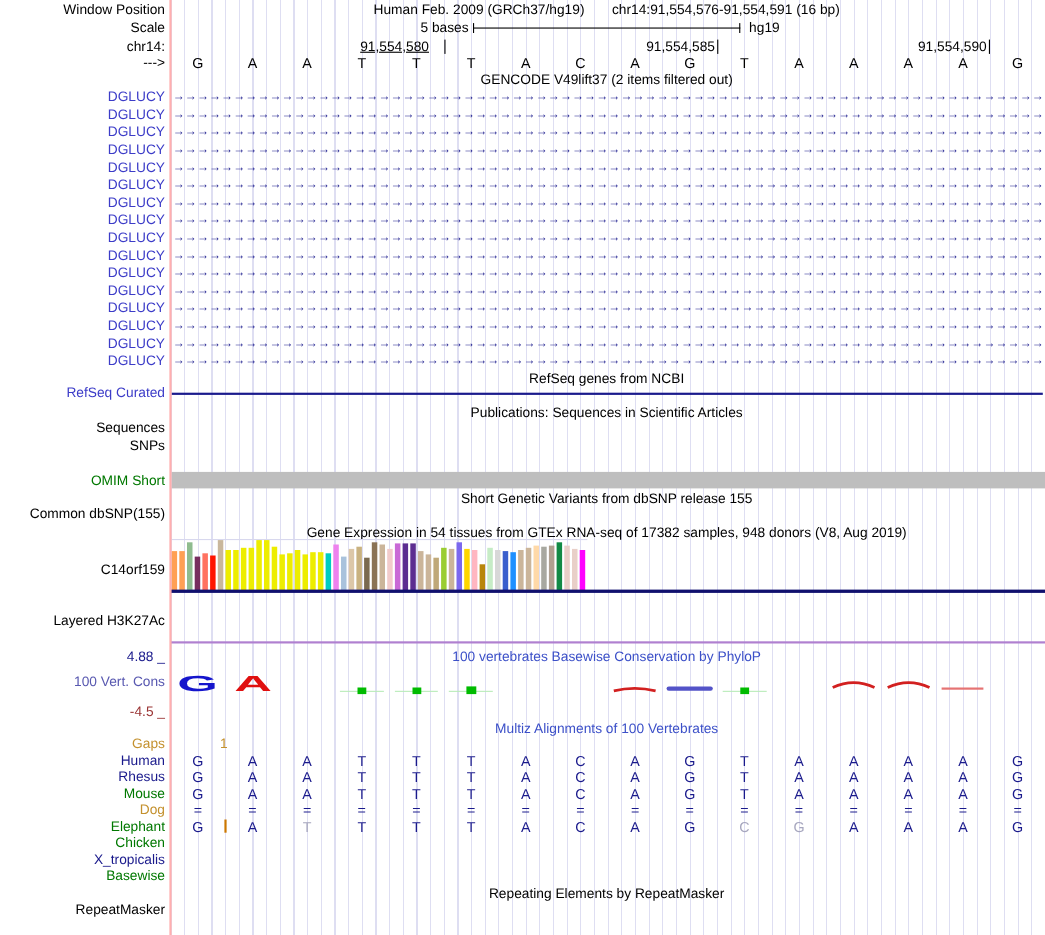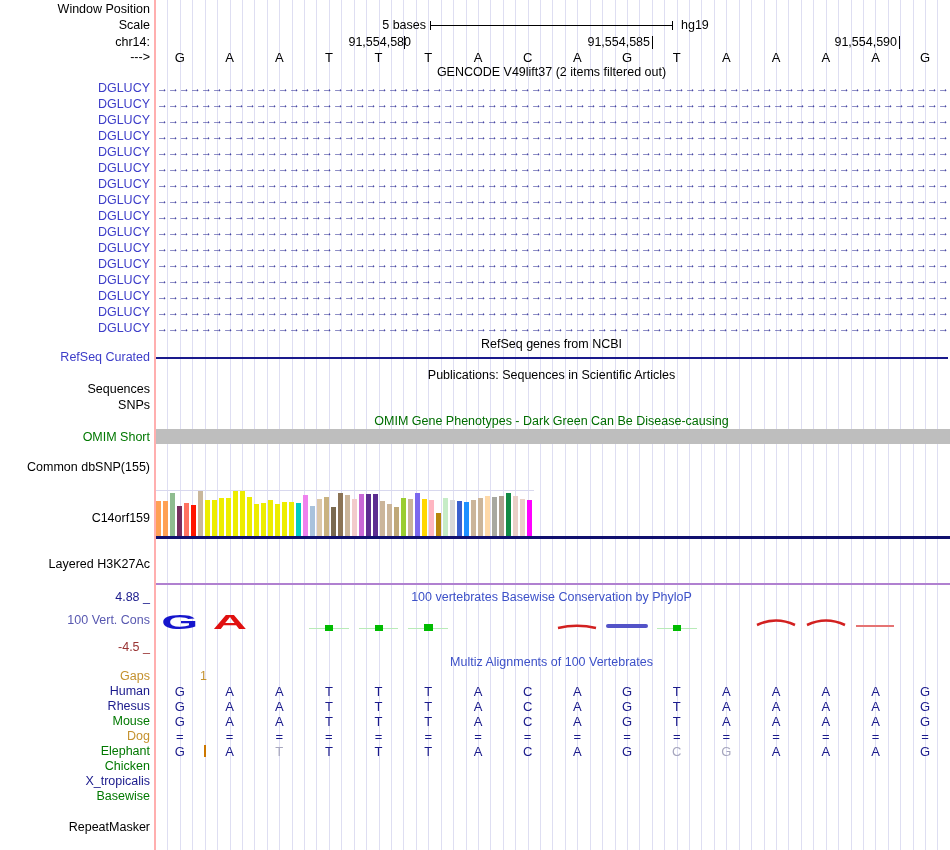--- a/index.html
+++ b/index.html
@@ -30,31 +30,36 @@
   .glyph-letter{font-weight:bold;font-size:25px;line-height:28px;display:inline-block;}
   .seqrow{font-size:13px;}
 </style>
 </head>
 <body>
 
 <div id="canvas">
   <div class="gridlines"></div>
 
   <div class="lbl" style="top:2px">Window Position</div>
+  <div class="ctitle" style="top:2px">
+    <span>Human Feb. 2009 (GRCh37/hg19)</span>
+    <span style="display:inline-block;width:18px"></span>
+    <span>chr14:91,554,576-91,554,591 (16 bp)</span>
+  </div>
 
   <div class="lbl" style="top:18px">Scale</div>
   <div class="ticklabel" style="top:18px;right:524px">5 bases</div>
   <div class="hline" style="left:430px;top:25px;width:243px;height:1px;background:#000"></div>
   <div class="tickbar" style="left:430px;top:21px;height:9px"></div>
   <div class="tickbar" style="left:672px;top:21px;height:9px"></div>
   <div class="ticklabel" style="top:18px;left:681px">hg19</div>
 
   <div class="lbl" style="top:35px">chr14:</div>
   <div id="tick-row">
-      <div class="ticklabel" style="top: 35px; right: 539px;">91,554,580</div>
+      <div class="ticklabel" style="top: 35px; right: 560px; text-decoration: underline;">91,554,580</div>
       <div class="tickbar" style="left: 404px; top: 36px; height: 13px;"></div>
       <div class="ticklabel" style="top: 35px; right: 300px;">91,554,585</div>
       <div class="tickbar" style="left: 652px; top: 36px; height: 13px;"></div>
       <div class="ticklabel" style="top: 35px; right: 53px;">91,554,590</div>
       <div class="tickbar" style="left: 899px; top: 36px; height: 13px;"></div>
     </div>
 
   <div class="lbl" style="top:50px">---&gt;</div>
   <div id="base-row" class="flexrow seqrow" style="top:50px">
       <span>G</span>
@@ -112,26 +117,27 @@
     </div>
 
   <div class="ctitle" style="top:337px">RefSeq genes from NCBI</div>
   <div class="lbl blue" style="top:350px">RefSeq Curated</div>
   <div class="hline" style="left:156px;top:357px;width:792px;height:1.5px;background:#1A1A8C"></div>
 
   <div class="ctitle" style="top:368px">Publications: Sequences in Scientific Articles</div>
   <div class="lbl" style="top:382px">Sequences</div>
   <div class="lbl" style="top:398px">SNPs</div>
 
-  <div class="ctitle dgreen" style="top:414px">OMIM Gene Phenotypes - Dark Green Can Be Disease-causing</div>
   <div class="hline" style="left:156px;top:429px;width:794px;height:15px;background:#BEBEBE"></div>
   <div class="lbl green" style="top:430px">OMIM Short</div>
 
+  <div class="ctitle" style="top:446px">Short Genetic Variants from dbSNP release 155</div>
   <div class="lbl" style="top:460px">Common dbSNP(155)</div>
 
+  <div class="ctitle" style="top:477px">Gene Expression in 54 tissues from GTEx RNA-seq of 17382 samples, 948 donors (V8, Aug 2019)</div>
   <div class="lbl" style="top:511px">C14orf159</div>
   <div id="gtex-bars">
       <div class="bar" style="height: 36px; background: rgb(255, 160, 84);"></div>
       <div class="bar" style="height: 36px; background: rgb(255, 160, 84);"></div>
       <div class="bar" style="height: 44px; background: rgb(143, 188, 143);"></div>
       <div class="bar" style="height: 31px; background: rgb(119, 45, 94);"></div>
       <div class="bar" style="height: 34px; background: rgb(255, 114, 96);"></div>
       <div class="bar" style="height: 32px; background: rgb(255, 21, 0);"></div>
       <div class="bar" style="height: 46px; background: rgb(201, 183, 156);"></div>
       <div class="bar" style="height: 37px; background: rgb(237, 237, 0);"></div>
@@ -335,16 +341,17 @@
         <span style="color: rgb(26, 26, 140);">A</span>
         <span style="color: rgb(26, 26, 140);">A</span>
         <span style="color: rgb(26, 26, 140);">G</span>
       </div>
       <div style="position: absolute; left: 204px; top: 745px; width: 2px; height: 12px; background: rgb(204, 119, 0);"></div>
       <div class="lbl" style="top: 759px; color: rgb(0, 120, 0);">Chicken</div>
       <div class="lbl" style="top: 774px; color: rgb(26, 26, 140);">X_tropicalis</div>
       <div class="lbl" style="top: 789px; color: rgb(0, 120, 0);">Basewise</div>
     </div>
 
+  <div class="ctitle" style="top:805px">Repeating Elements by RepeatMasker</div>
   <div class="lbl" style="top:820px">RepeatMasker</div>
 
   <div class="pink-divider"></div>
 </div>
 
 </body></html>

